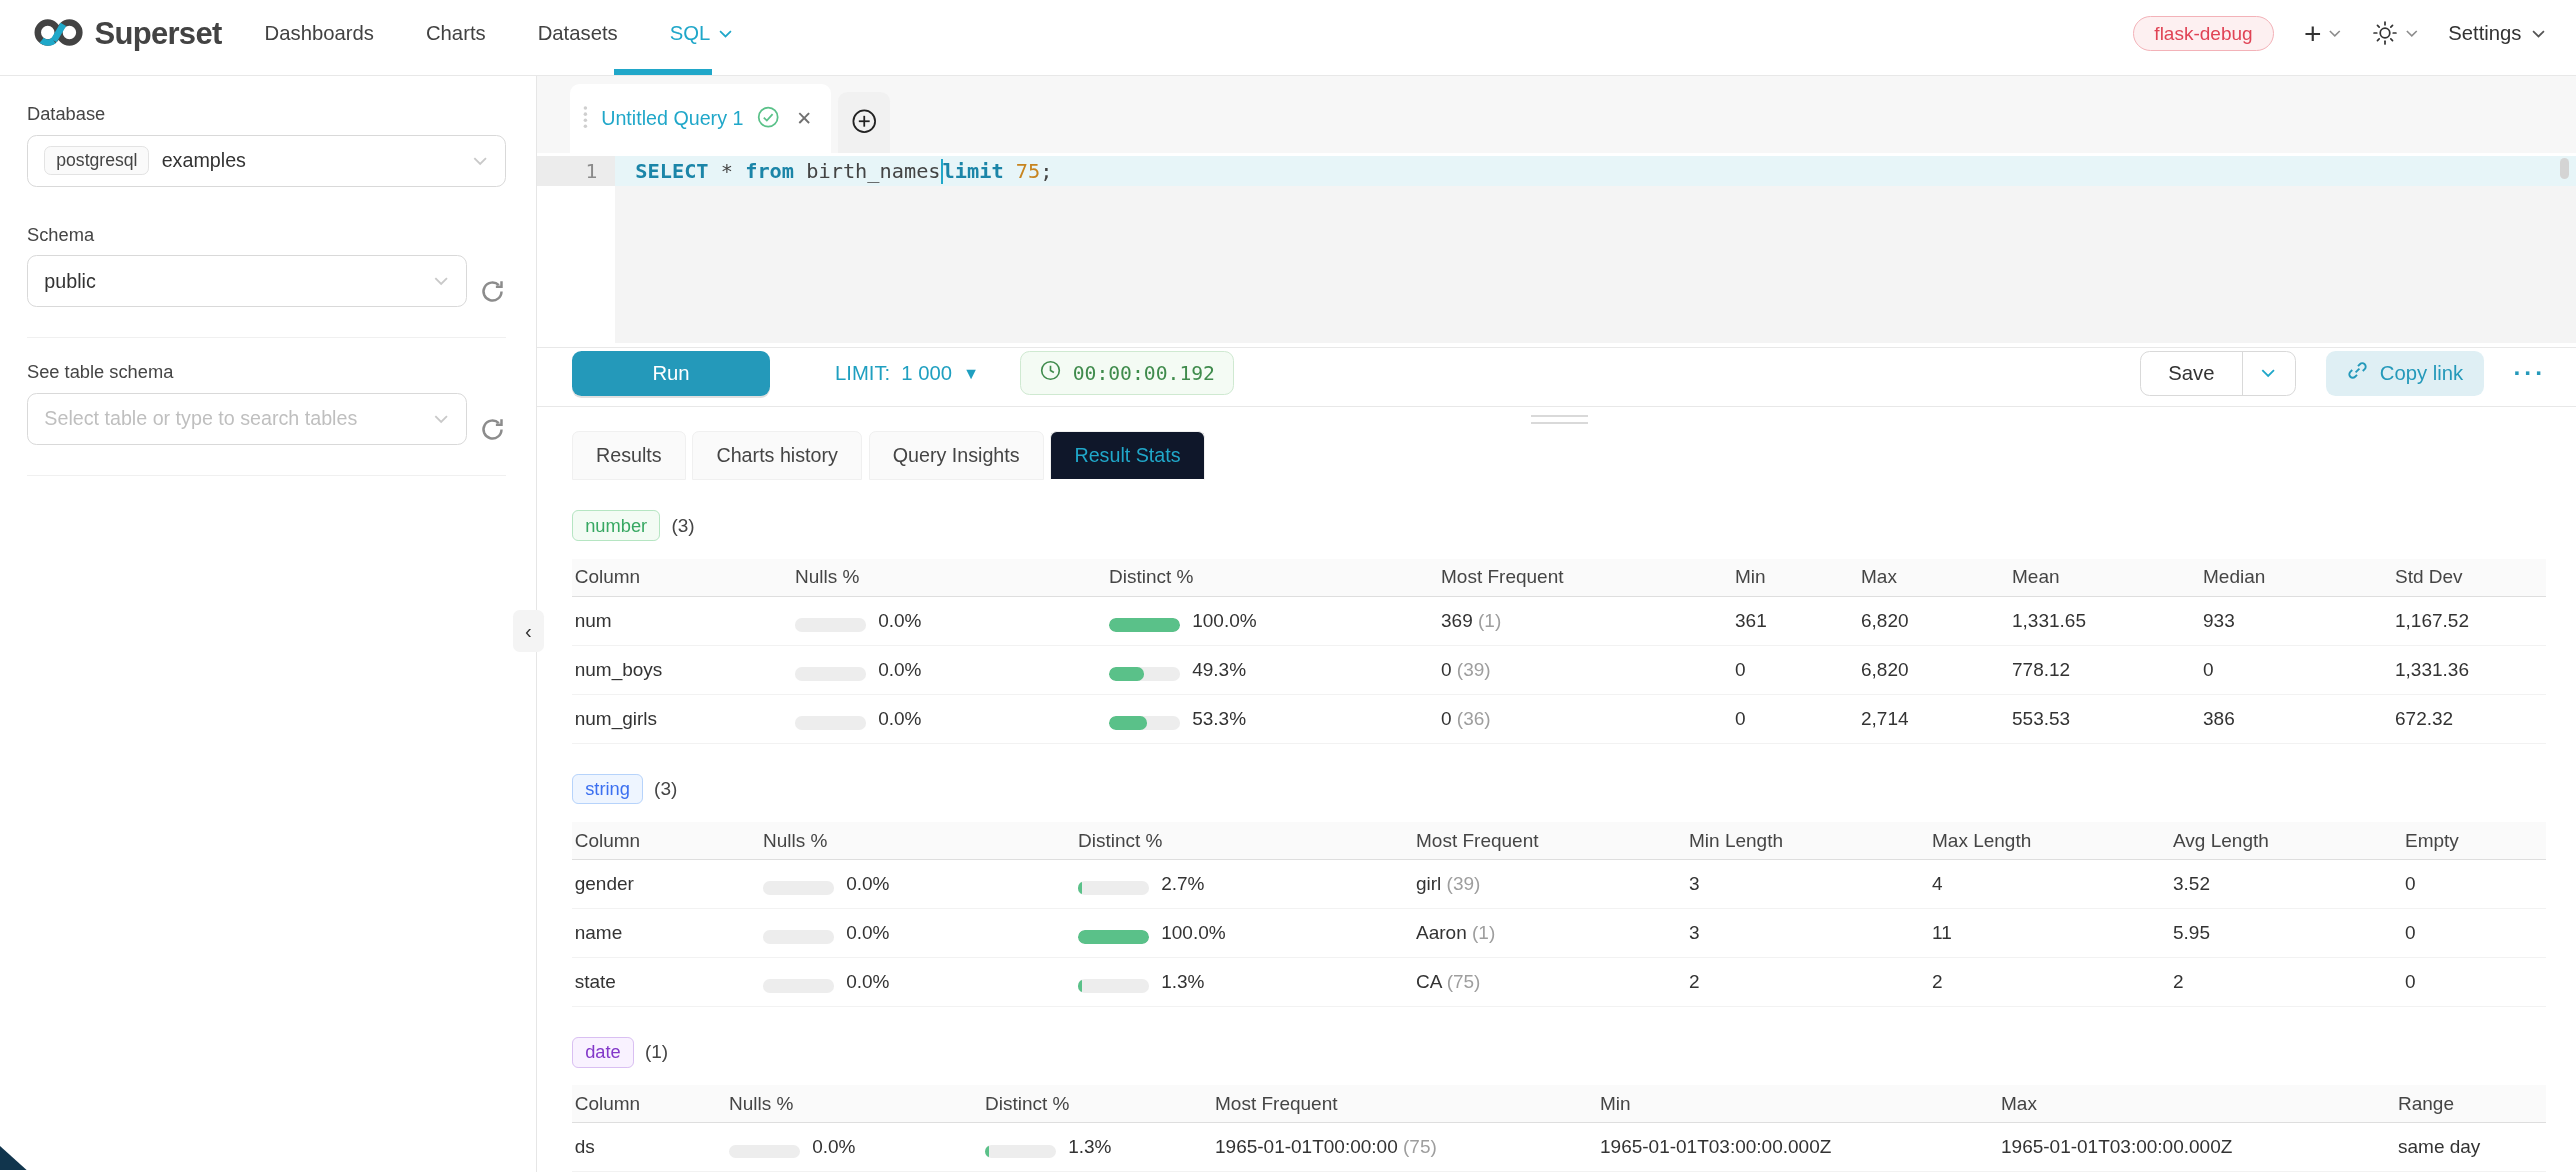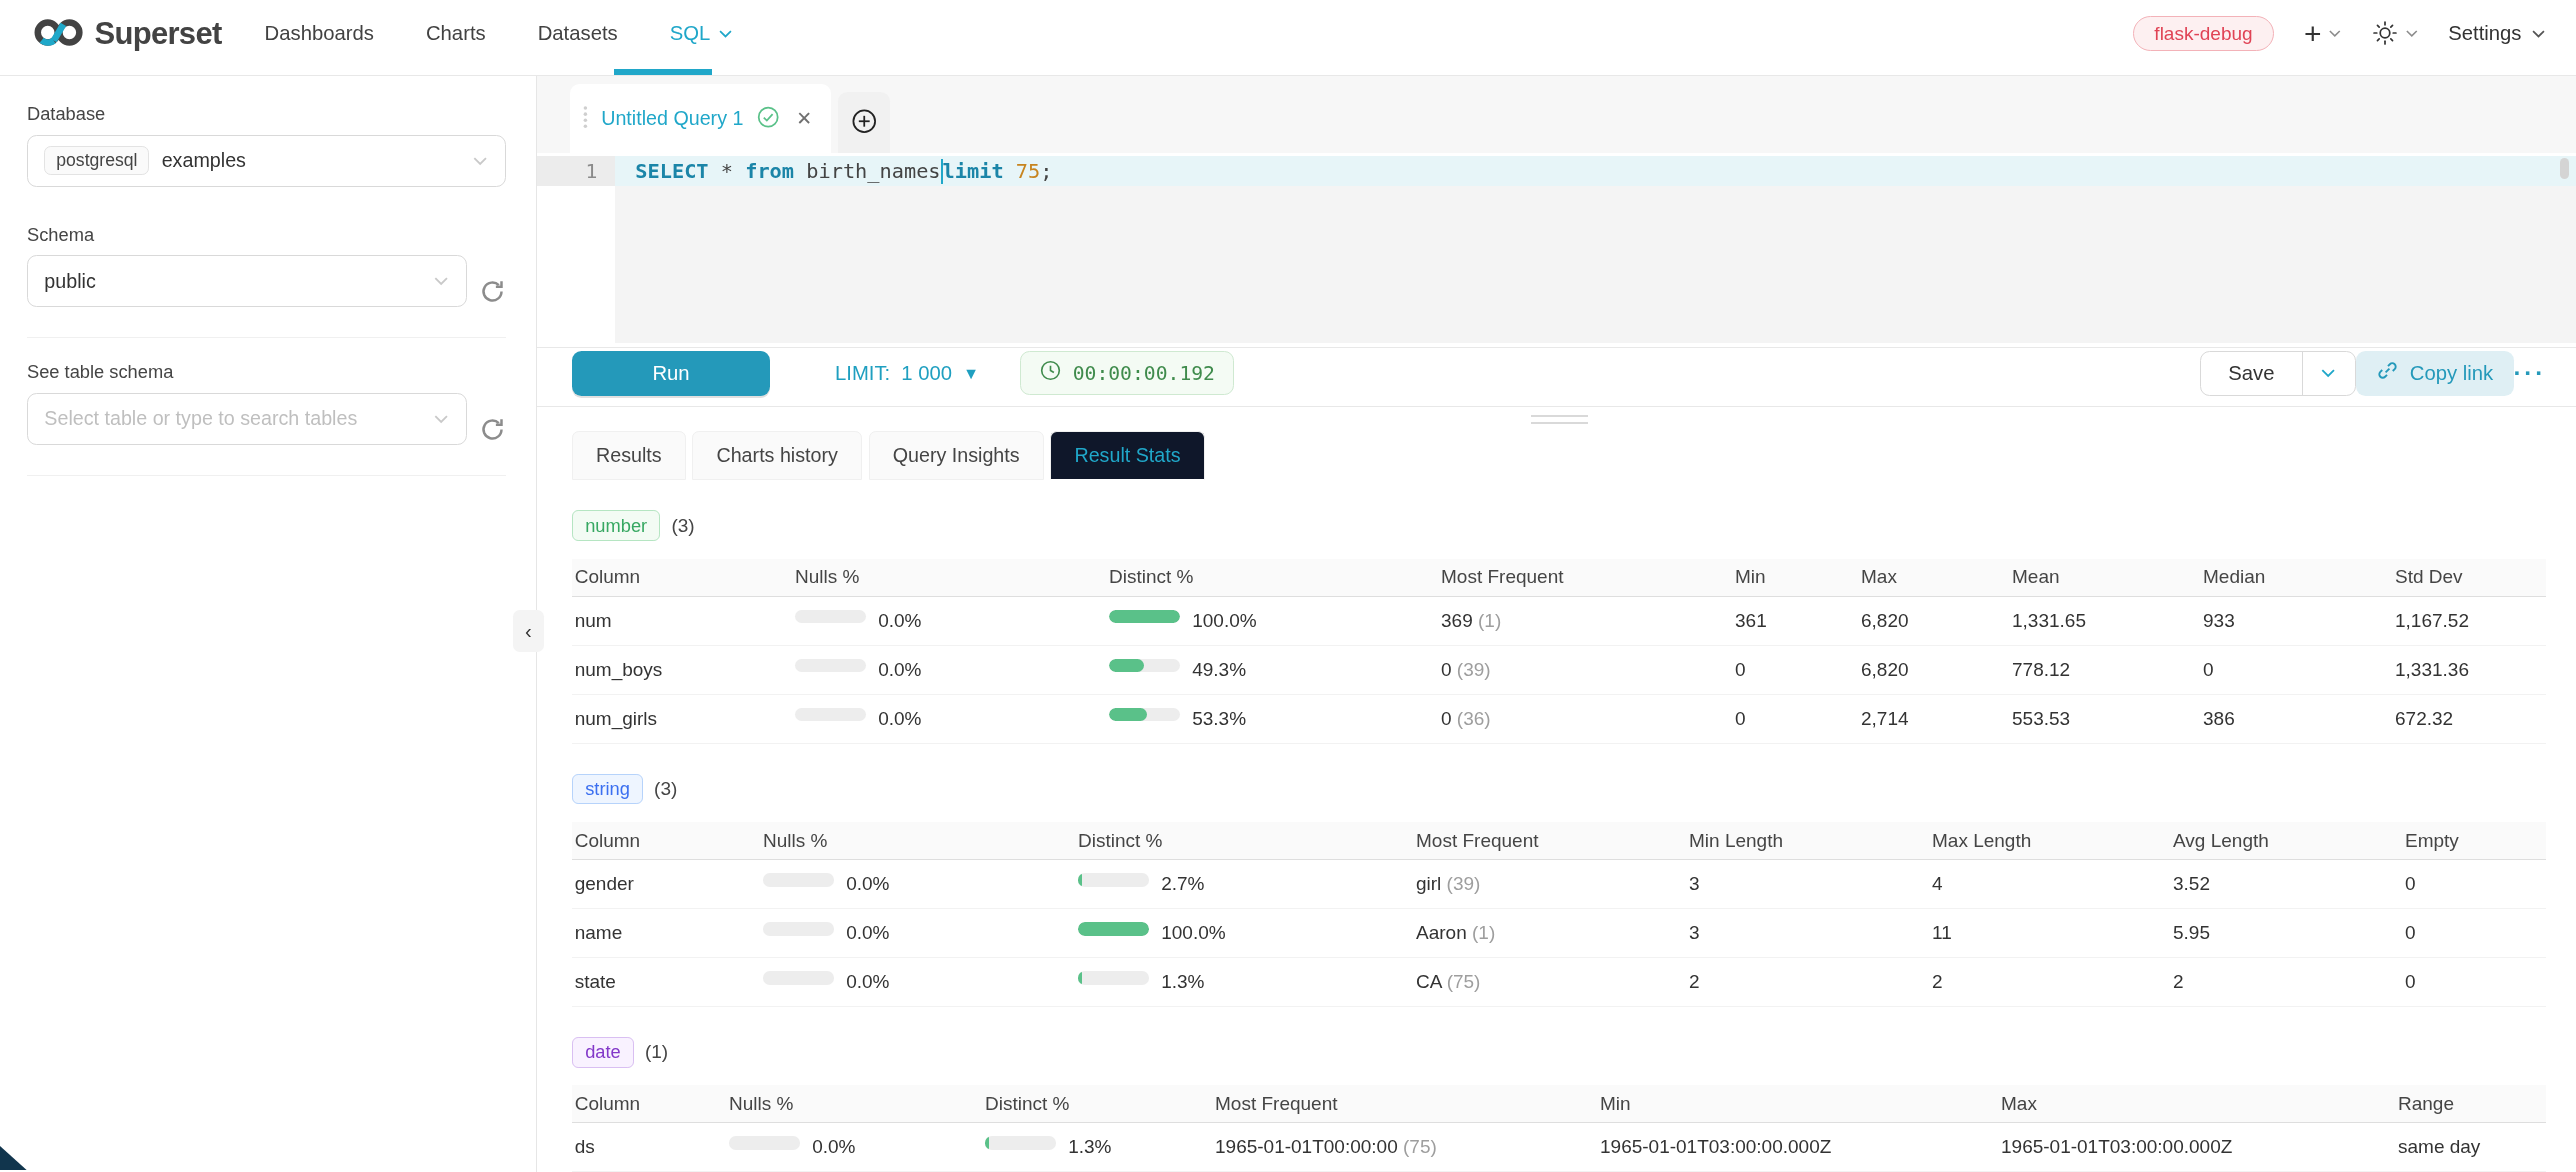--- a/index.html
+++ b/index.html
@@ -72,21 +72,21 @@
   .toolbar { height:60px; border-top:1.4px solid #e8e8e8; border-bottom:1.4px solid #e8e8e8;
     display:flex; align-items:center; padding:0 30px 8px 35px; background:#fff; }
   .run-btn { width:198px; height:45px; background:#2499ba; color:#fff; font-size:20.3px;
     border:none; border-radius:9.5px; cursor:pointer; box-shadow:0 2px 0 #e0e0e0; }
   .limit { margin-left:65px; display:flex; align-items:center; gap:11px; color:#1f9fc0;
     font-size:20.3px; cursor:pointer; }
   .limit-caret { font-size:16.3px; }
   .timer-pill { margin-left:41px; display:flex; align-items:center; gap:11px; background:#f4fbf4;
     border:1.4px solid #cfe9d1; border-radius:9.5px; padding:6.8px 17.6px; color:#3f8b4c;
     font-family:"DejaVu Sans Mono","Liberation Mono",monospace; font-size:19.7px; }
-  .toolbar-right { margin-left:auto; display:flex; align-items:center; }
+  .toolbar-right { margin-left:auto; display:flex; align-items:center; gap:30px; }
   .save-split { display:flex; height:45px; border:1.4px solid #d9d9d9; border-radius:9.5px;
     overflow:hidden; background:#fff; }
   .save-main { padding:0 27px; font-size:20.3px; color:#333; display:flex; align-items:center;
     background:none; border:none; cursor:pointer; }
   .save-caret { width:53px; display:flex; align-items:center; justify-content:center;
     border-left:1.4px solid #d9d9d9; cursor:pointer; }
   .copy-link { height:45px; display:flex; align-items:center; gap:11px; background:#dfeff4;
     border:none; border-radius:9.5px; color:#2499ba; font-size:20.3px; padding:0 20.3px; cursor:pointer; }
   .more-btn { color:#2499ba; font-size:24.4px; font-weight:bold; letter-spacing:2.7px; cursor:pointer; }
 
@@ -110,21 +110,21 @@
   .t0 { --cols: 223px 314px 332px 294px 126px 151px 191px 192px 1fr; }
   .t1 { --cols: 191px 315px 338px 273px 243px 241px 232px 1fr; }
   .t2 { --cols: 157px 256px 230px 385px 401px 397px 1fr; }
   .thead,.tr { display:grid; grid-template-columns:var(--cols); align-items:center; }
   .thead { background:#fafafa; height:38px; border-bottom:1.4px solid #dedede; }
   .th { font-size:19px; color:#454545; font-weight:500; padding-left:0; }
   .th:first-child, .td:first-child { padding-left:2.7px; }
   .tr { height:49px; border-bottom:1.4px solid #f2f2f2; }
   .td { font-size:19px; color:#333; }
   .col-name { color:#333; }
-  .bar-td { display:flex; align-items:flex-start; gap:12.2px; }
+  .bar-td { display:flex; align-items:flex-end; gap:12.2px; }
   .mini-bar { width:71px; height:13.6px; border-radius:6.8px; background:#ededed; overflow:hidden; display:inline-block; }
   .mini-fill { display:block; height:100%; background:#5ac189; border-radius:6.8px; }
   .mf-count, .pct { color:#333; }
   .mf-count { color:#9e9e9e; }
 
   
   .collapse-btn { position:absolute; left:513px; top:610px; width:31px; height:42px;
     background:#f4f4f4; border-radius:6.8px; display:flex; align-items:center; justify-content:center;
     font-size:20.3px; color:#333; cursor:pointer; z-index:5; }
   .splitter-thumb { position:absolute; left:534px; top:614px; width:5.4px; height:30px;

